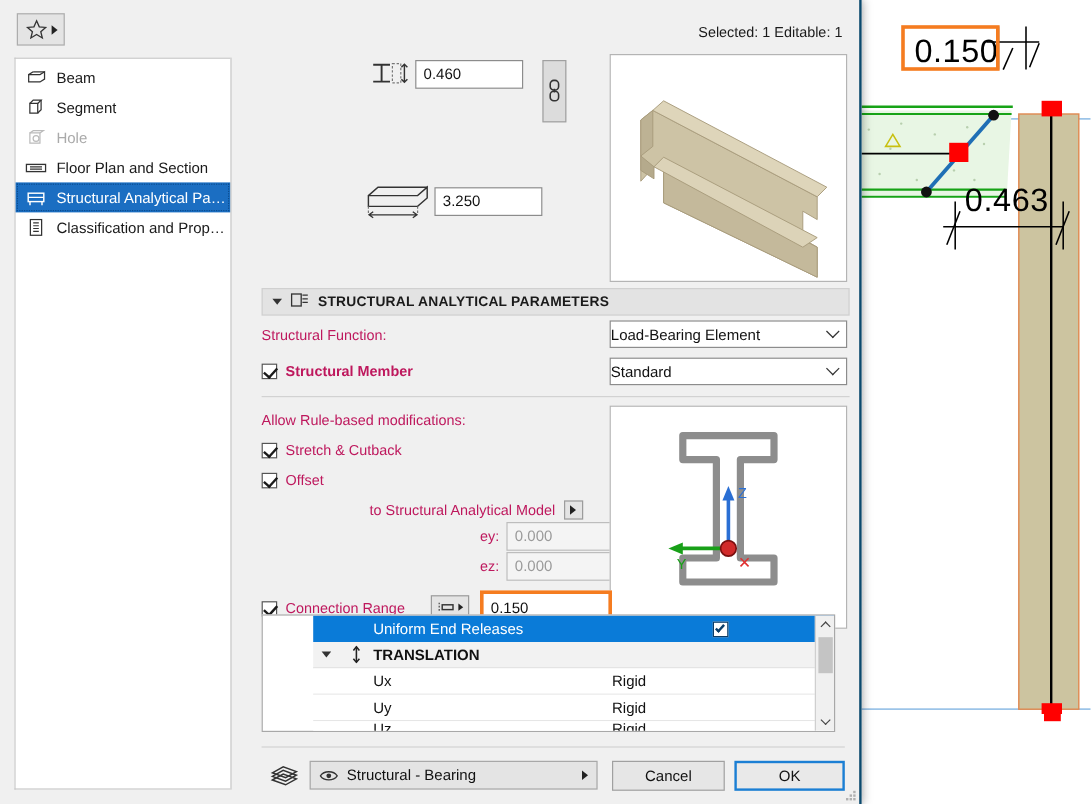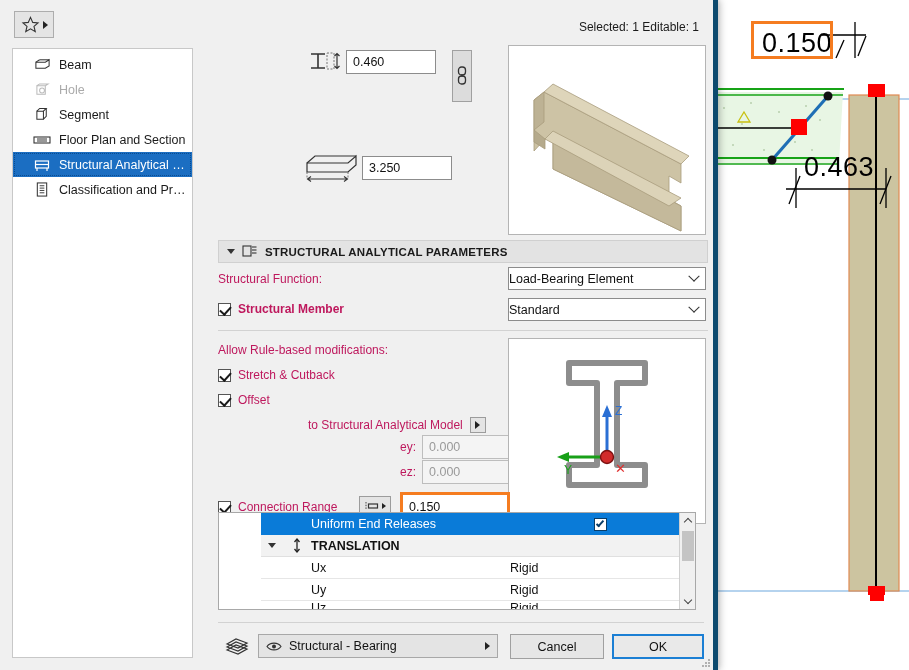--- a/index.html
+++ b/index.html
@@ -20,21 +20,21 @@
   }
   #cad-shadow-left {
     position: absolute; left: 705px; top: 0; width: 16px; height: 670px;
     background: linear-gradient(to right, rgba(120,120,120,.32), rgba(160,160,160,0));
   }
 
   
   #dialog {
     position: absolute; left: 0; top: 0; width: 718px; height: 670px;
     background: #f0f0f0;
-    border-right: 5px solid #0c4a6e;
+    border-right: 2px solid #0c4a6e;
     box-shadow: 2px 0 7px rgba(0,0,0,.25);
   }
 
   
   .fav-btn {
     position: absolute; left: 14px; top: 11px;
     width: 40px; height: 27px;
     background: #e4e4e4;
     border: 1px solid #adadad;
     display: flex; align-items: center; justify-content: center; gap: 3px;
@@ -51,21 +51,21 @@
   #nav {
     position: absolute; left: 12px; top: 48px;
     width: 180px; height: 610px;
     background: #ffffff;
     border: 1px solid #c8c8c8;
     border-right: none;
     padding-top: 3px;
   }
   .nav-item {
     height: 25px; display: flex; align-items: center; gap: 8px;
-    padding-left: 20px; font-size: 12.5px; color: #1a1a1a; cursor: pointer;
+    padding-left: 8px; font-size: 12.5px; color: #1a1a1a; cursor: pointer;
   }
   .nav-item.disabled { color: #aaa; cursor: default; }
   .nav-item.selected {
     background: #1b6ec2; color: #ffffff;
     outline: 1px dotted #0a4c8f; outline-offset: -2px;
   }
   .nav-ico { width: 18px; height: 16px; flex: 0 0 18px; display:flex;align-items:center;justify-content:center; }
   .nav-label { white-space: nowrap; overflow: hidden; text-overflow: ellipsis; }
 
   
@@ -259,40 +259,40 @@
         <span class="nav-ico">
           <svg width="17" height="14" viewBox="0 0 18 14">
             <path d="M2 4 L12 4 L16 1.5 L16 8 L12 10.5 L2 10.5 Z" fill="none" stroke="#333" stroke-width="1.1"></path>
             <line x1="2" y1="4" x2="6" y2="1.5" stroke="#333" stroke-width="1.1"></line>
             <line x1="6" y1="1.5" x2="16" y2="1.5" stroke="#333" stroke-width="1.1"></line>
           </svg>
         </span>
         <span class="nav-label">Beam</span>
       </div>
 
+      <div class="nav-item">
+        <span class="nav-ico">
+          <svg width="15" height="15" viewBox="0 0 16 16">
+            <path d="M2 4.5 L9 4.5 L9 13 L2 13 Z" fill="none" stroke="#333" stroke-width="1.1"></path>
+            <path d="M2 4.5 L5 1.5 L12 1.5 L9 4.5" fill="none" stroke="#333" stroke-width="1.1"></path>
+            <path d="M9 13 L12 10 L12 1.5" fill="none" stroke="#333" stroke-width="1.1"></path>
+          </svg>
+        </span>
+        <span class="nav-label">Segment</span>
+      </div>
+
       <div class="nav-item disabled">
         <span class="nav-ico">
           <svg width="15" height="14" viewBox="0 0 16 15">
             <path d="M2 3 L11 3 L11 12 L2 12 Z" fill="none" stroke="#bbb" stroke-width="1.1"></path>
             <path d="M2 3 L5 1 L14 1 L11 3" fill="none" stroke="#bbb" stroke-width="1.1"></path>
             <circle cx="7.5" cy="8" r="2.6" fill="none" stroke="#bbb" stroke-width="1.1"></circle>
           </svg>
         </span>
         <span class="nav-label">Hole</span>
-      </div>
-
-      <div class="nav-item">
-        <span class="nav-ico">
-          <svg width="15" height="15" viewBox="0 0 16 16">
-            <path d="M2 4.5 L9 4.5 L9 13 L2 13 Z" fill="none" stroke="#333" stroke-width="1.1"></path>
-            <path d="M2 4.5 L5 1.5 L12 1.5 L9 4.5" fill="none" stroke="#333" stroke-width="1.1"></path>
-            <path d="M9 13 L12 10 L12 1.5" fill="none" stroke="#333" stroke-width="1.1"></path>
-          </svg>
-        </span>
-        <span class="nav-label">Segment</span>
       </div>
 
       <div class="nav-item">
         <span class="nav-ico">
           <svg width="18" height="10" viewBox="0 0 18 10">
             <rect x="1" y="2" width="16" height="6" fill="none" stroke="#333" stroke-width="1.1"></rect>
             <line x1="4" y1="4" x2="14" y2="4" stroke="#333" stroke-width="1"></line>
             <line x1="4" y1="6" x2="14" y2="6" stroke="#333" stroke-width="1"></line>
           </svg>
         </span>

